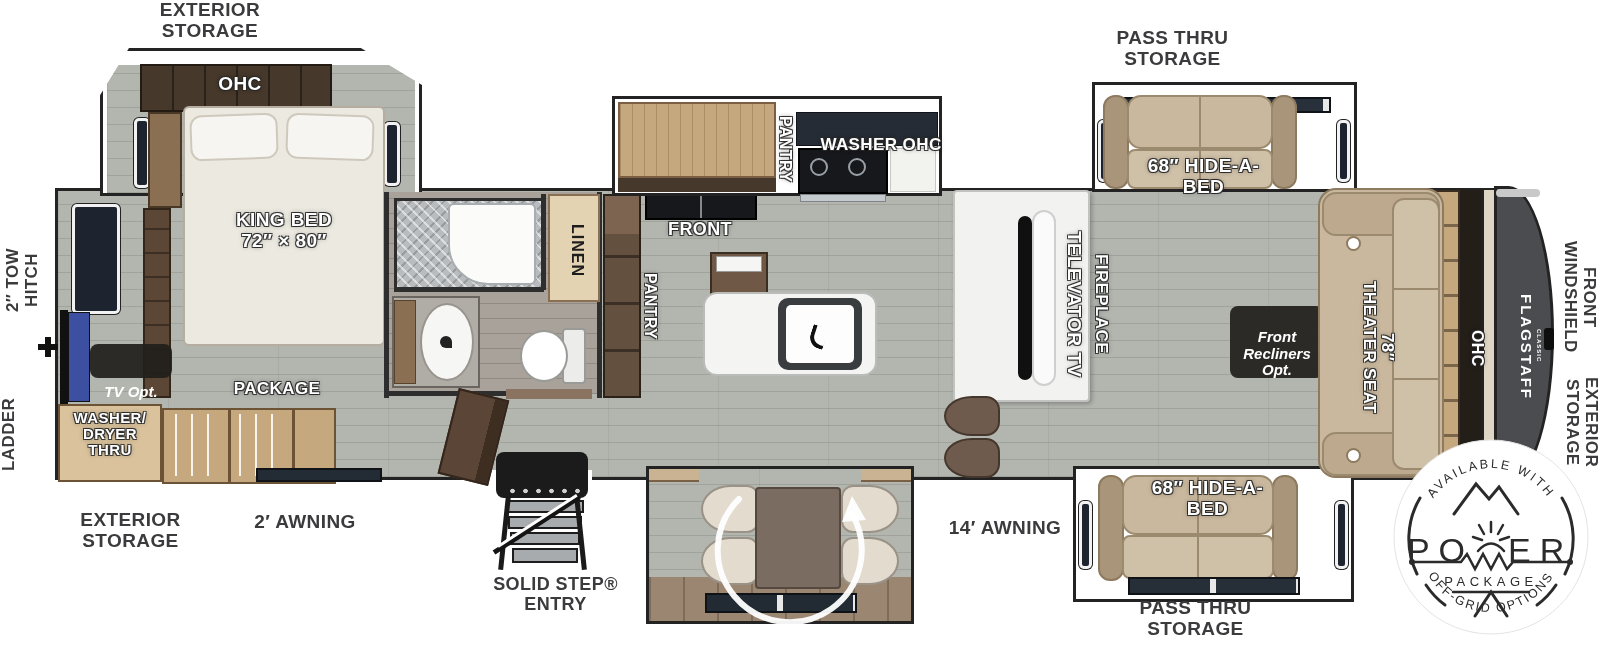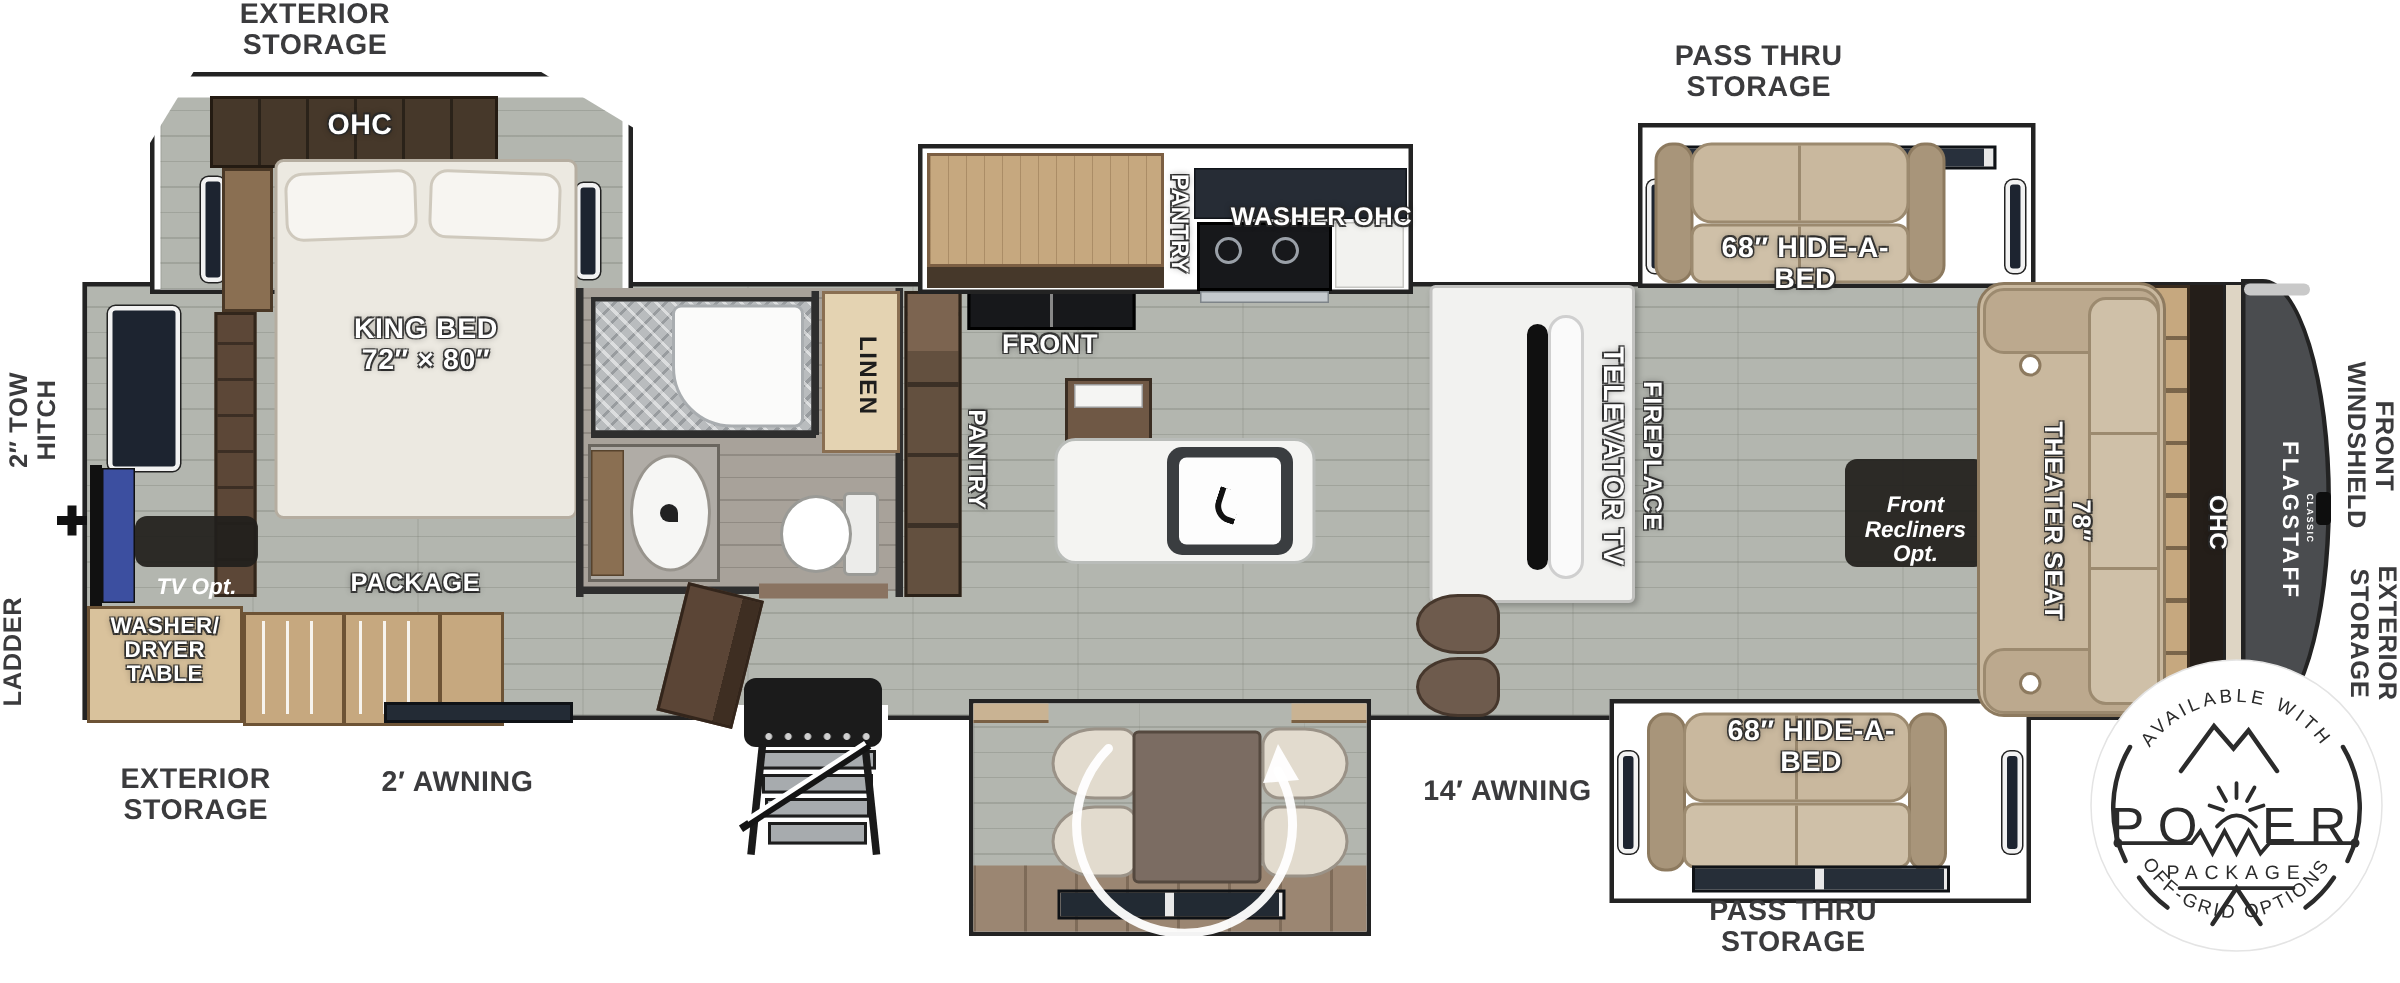--- a/index.html
+++ b/index.html
@@ -77,21 +77,21 @@
   <div class="a win" style="left:72px;top:204px;width:48px;height:110px;"></div>
   <div class="a" style="left:60px;top:310px;width:8px;height:95px;background:#111;"></div>
   <div class="a" style="left:68px;top:312px;width:22px;height:90px;background:var(--tv_blue);border:1px solid #111;"></div>
   <div class="a darkbox" style="left:90px;top:344px;width:82px;height:34px;font-size:15px;line-height:32px;">
     <span>TV Opt.</span>
   </div>
 
   <div class="a" style="left:58px;top:404px;width:104px;height:78px;background:#d9c29c;border:2px solid #6d5335;"></div>
   <div class="a wlbl" style="left:60px;top:410px;width:100px;font-size:15px;">WASHER/
 DRYER
-TABLE</div>
+THRU</div>
   <div class="a" style="left:162px;top:408px;width:174px;height:76px;background:var(--wood_light);border:2px solid #6d5335;
               background-image:linear-gradient(90deg,transparent 0 64px,#6d5335 64px 67px,transparent 67px 128px,#6d5335 128px 131px,transparent 131px);"></div>
   <div class="a" style="left:170px;top:414px;width:52px;height:62px;
               background:repeating-linear-gradient(90deg,transparent 0 5px,#f7f4ee 5px 7px,transparent 7px 16px);"></div>
   <div class="a" style="left:234px;top:414px;width:52px;height:62px;
               background:repeating-linear-gradient(90deg,transparent 0 5px,#f7f4ee 5px 7px,transparent 7px 16px);"></div>
   <div class="a wlbl" style="left:202px;top:380px;width:150px;font-size:17px;">PACKAGE</div>
 
   <div class="a" style="left:256px;top:468px;width:126px;height:14px;background:#232b35;border:2px solid #0f1216;"></div>
 
@@ -239,20 +239,22 @@
   <div class="a lbl" style="left:135px;top:0px;width:150px;font-size:19px;">EXTERIOR
 STORAGE</div>
   <div class="a lbl" style="left:1095px;top:28px;width:155px;font-size:19px;">PASS THRU
 STORAGE</div>
   <div class="a lbl v-ccw" style="left:4px;top:210px;width:46px;height:140px;font-size:17px;">2″ TOW
 HITCH</div>
   <div class="a lbl v-ccw" style="left:0px;top:383px;width:24px;height:102px;font-size:17px;">LADDER</div>
   <div class="a lbl" style="left:58px;top:510px;width:145px;font-size:19px;">EXTERIOR
 STORAGE</div>
   <div class="a lbl" style="left:240px;top:512px;width:130px;font-size:19px;">2′ AWNING</div>
+  <div class="a lbl" style="left:478px;top:575px;width:155px;font-size:18px;">SOLID STEP®
+ENTRY</div>
   <div class="a lbl" style="left:935px;top:518px;width:140px;font-size:19px;">14′ AWNING</div>
   <div class="a lbl" style="left:1118px;top:598px;width:155px;font-size:19px;">PASS THRU
 STORAGE</div>
   <div class="a lbl v-cw" style="left:1552px;top:204px;width:46px;height:186px;font-size:17px;">FRONT
 WINDSHIELD</div>
   <div class="a lbl v-cw" style="left:1554px;top:358px;width:46px;height:128px;font-size:17px;">EXTERIOR
 STORAGE</div>
 
   <svg class="a" style="left:1392px;top:438px;width:198px;height:198px;" viewBox="0 0 198 198">
     <defs>

